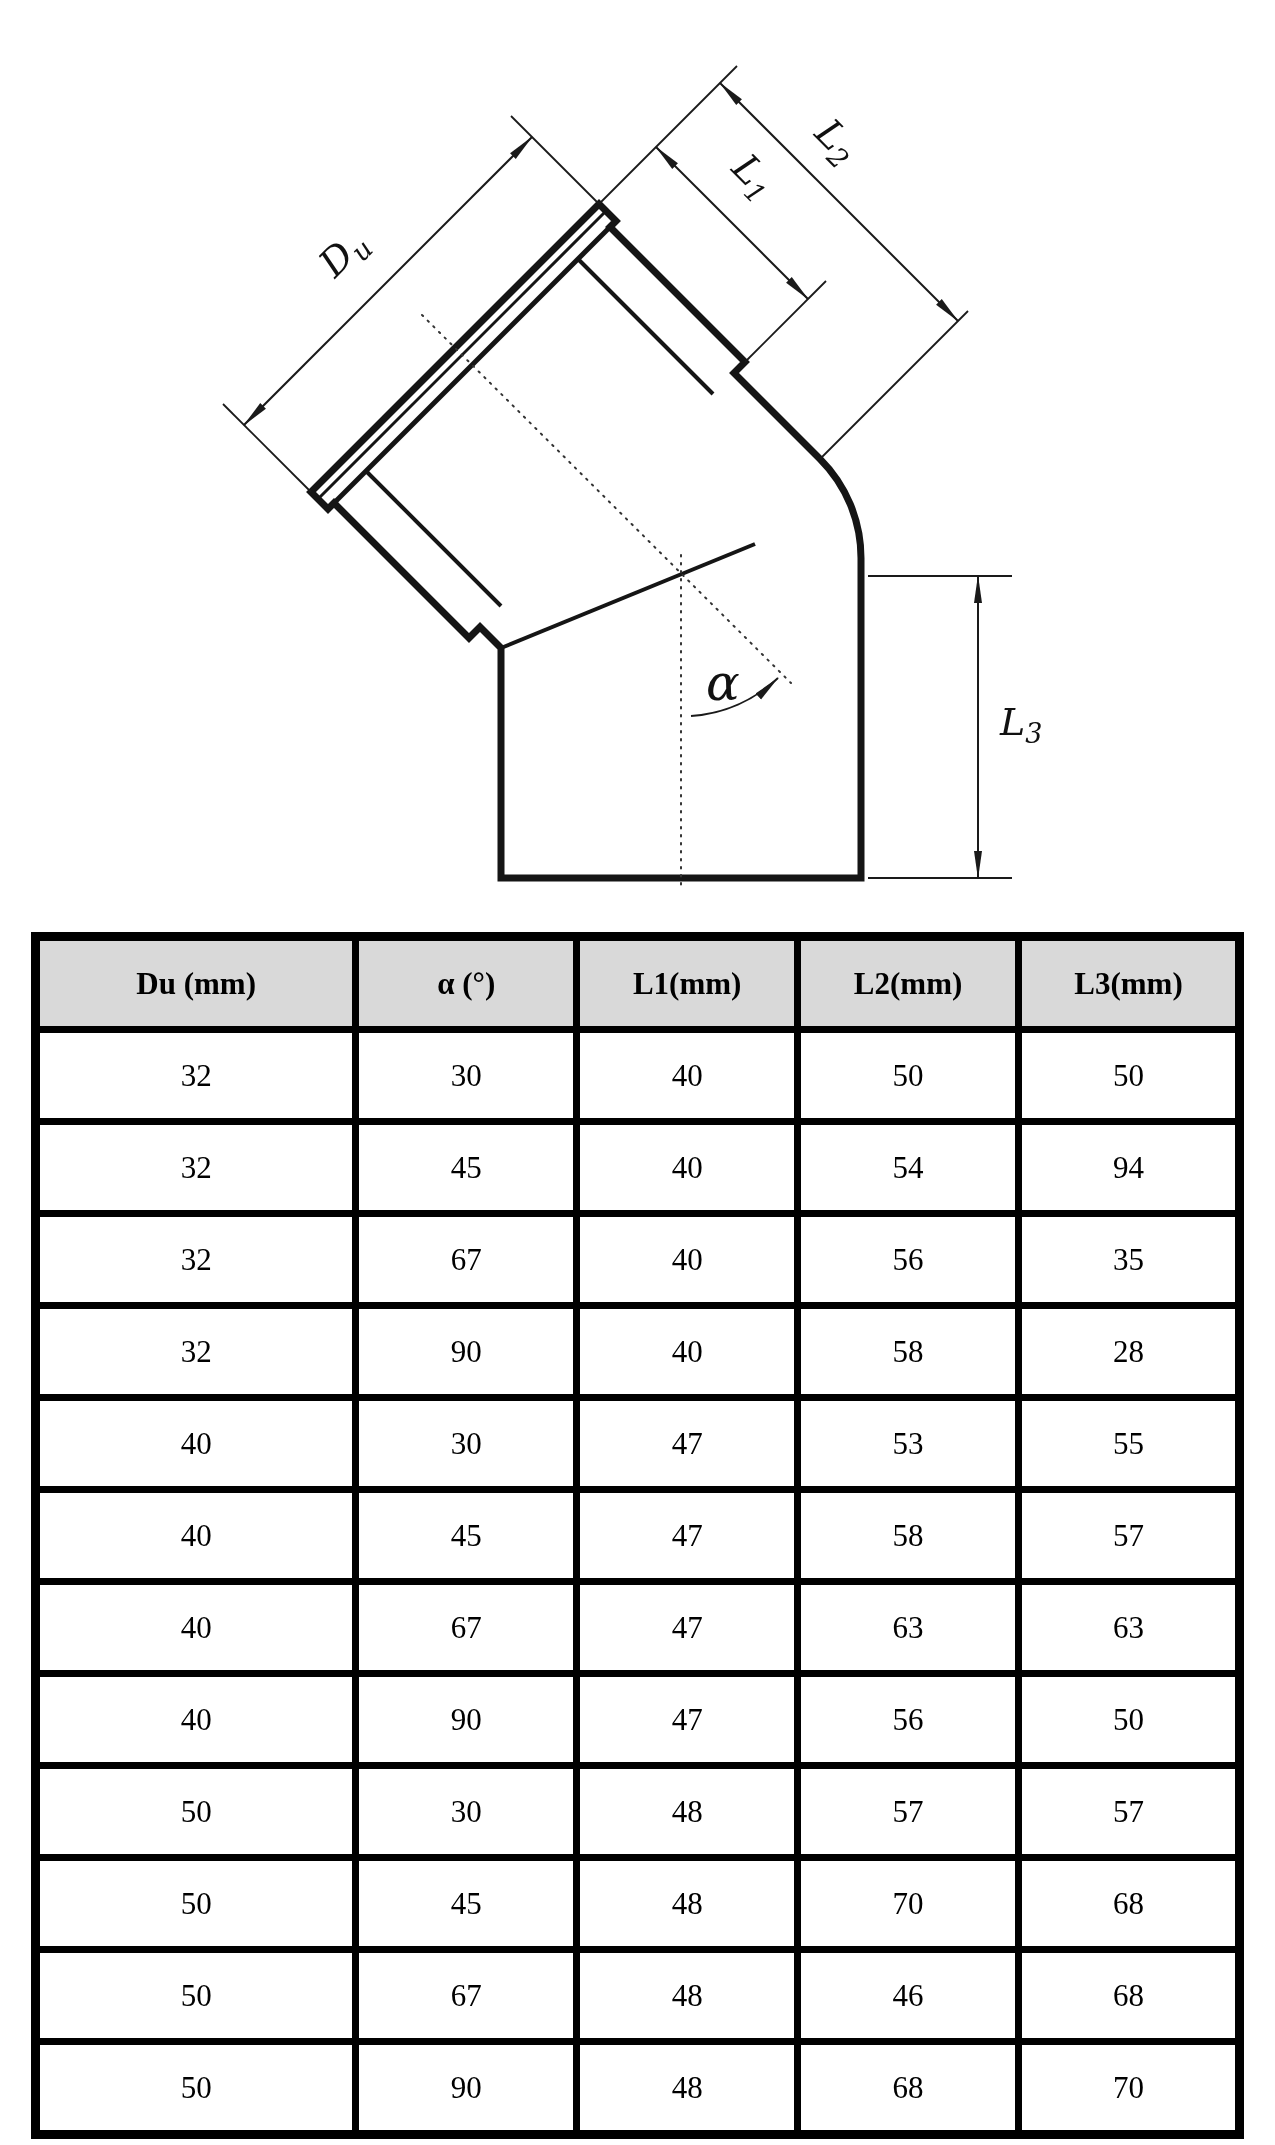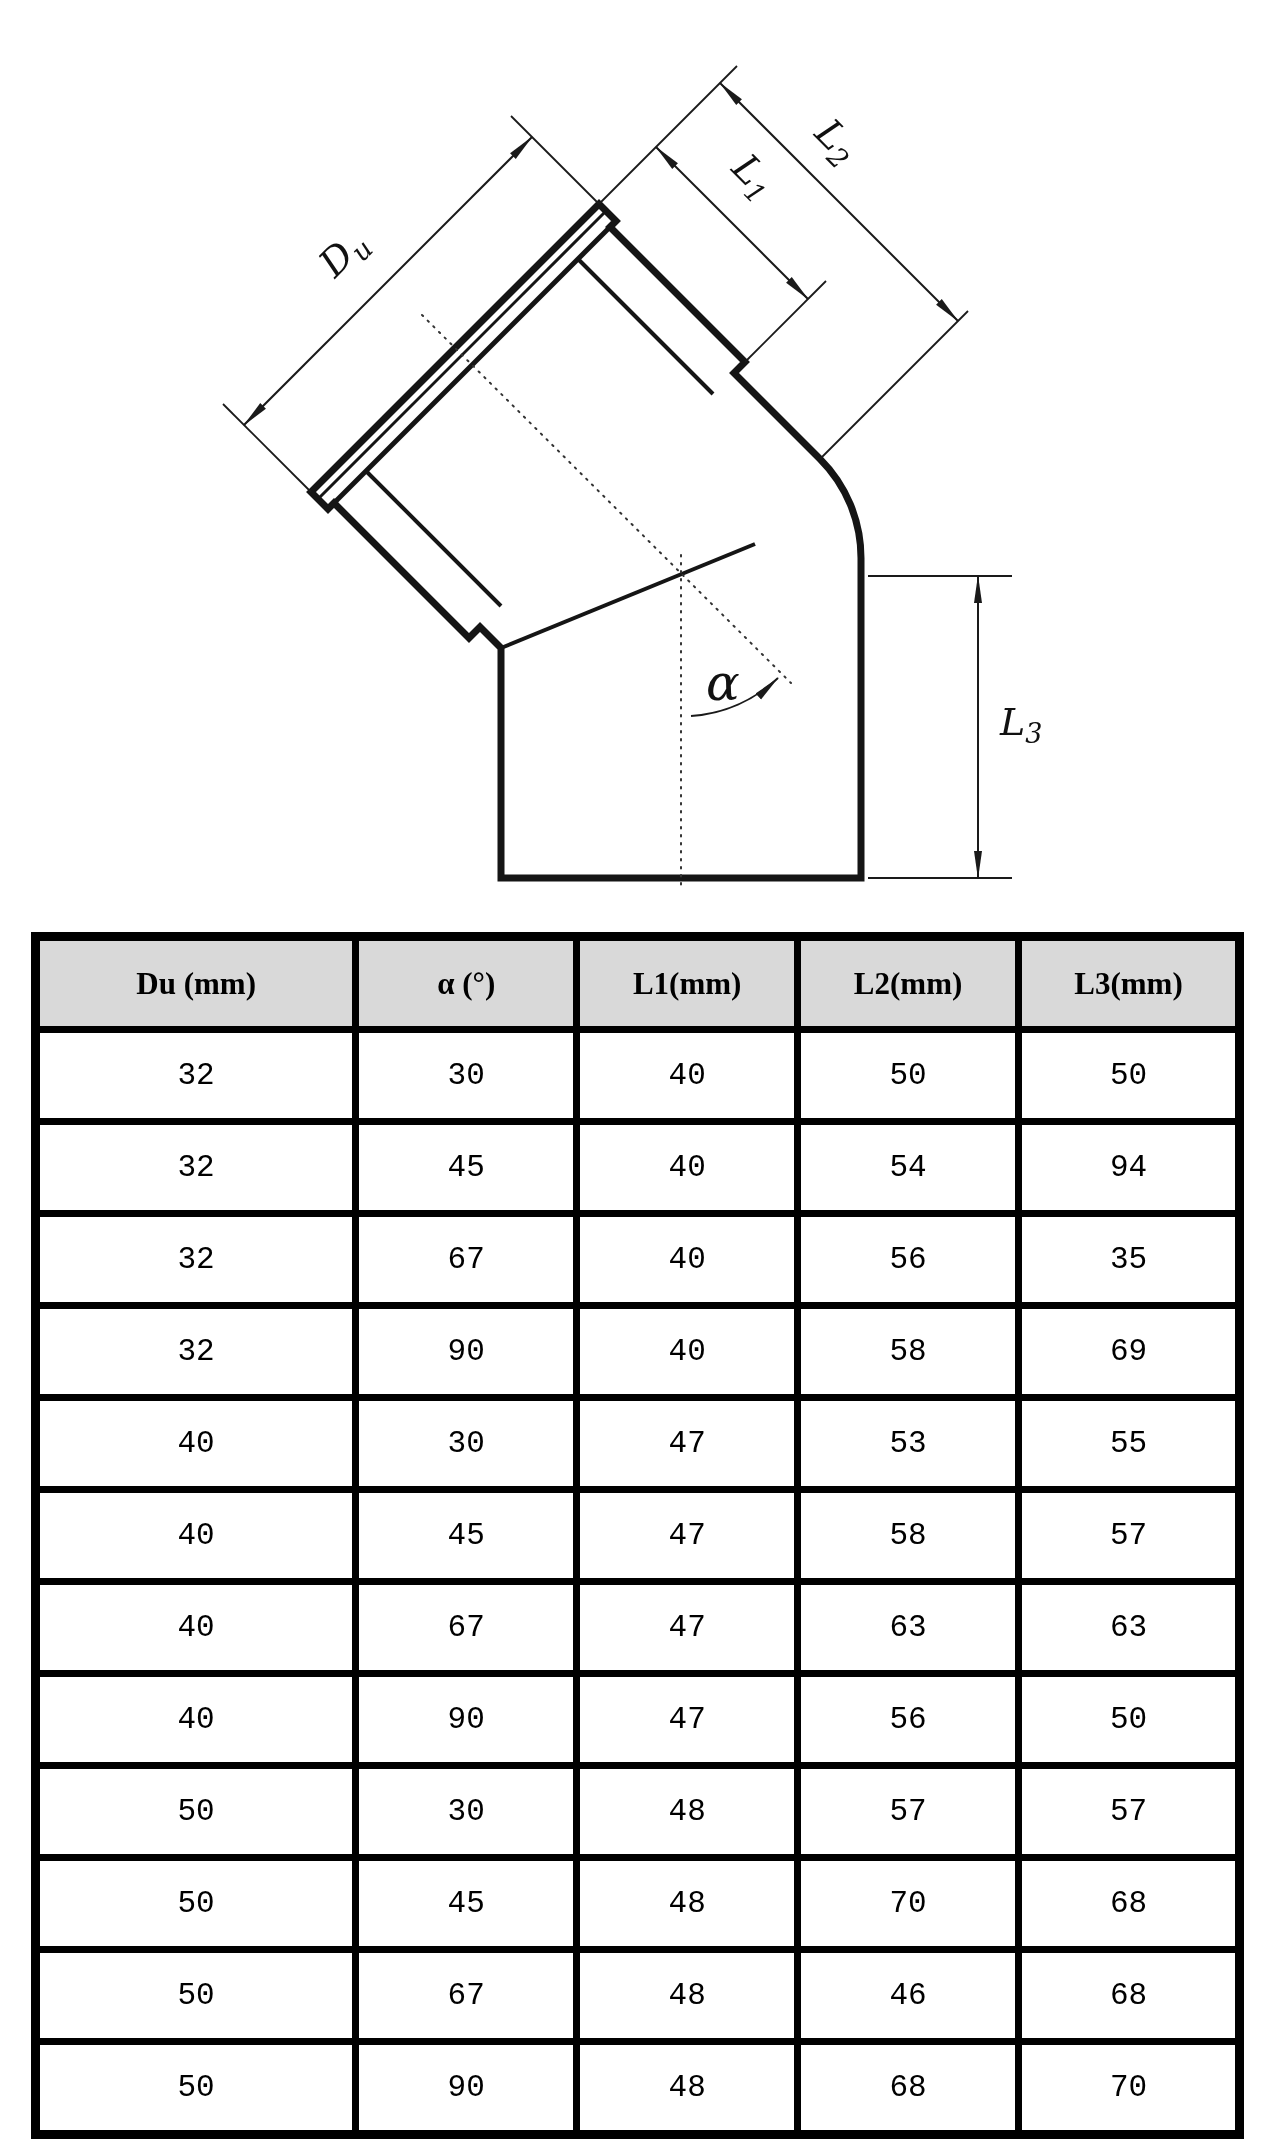--- a/index.html
+++ b/index.html
@@ -19,21 +19,21 @@
   .lbl{font-family:"DejaVu Serif",serif;font-style:italic;fill:#111;font-size:38px;}
   .lbl .sub{font-size:27px;}
   .alpha{font-family:"DejaVu Serif",serif;font-style:italic;fill:#111;font-size:50px;}
 
   table.spec{border-collapse:collapse;margin:22px auto 0 auto;width:1213px;table-layout:fixed;background:#f0abfc;}
   table.spec th,table.spec td{
     border:7px solid #000;text-align:center;vertical-align:middle;
     height:85px;padding:0;font-size:31px;line-height:1;
   }
   table.spec th{background:#d9d9d9;font-weight:bold;}
-  table.spec td{background:#fff;font-weight:normal;font-family:Liberation Mono, monospace;}
+  table.spec td{background:#fff;font-weight:normal;}
   table.spec{border:9px solid #000;}
 </style>
 </head>
 <body>
 
 <div class="page">
 
   <div class="diagram-wrap">
     <svg viewBox="0 0 1275 910" width="1275" height="910">
       <defs>
@@ -135,21 +135,21 @@
         <td>67</td>
         <td>40</td>
         <td>56</td>
         <td>35</td>
       </tr>
       <tr>
         <td>32</td>
         <td>90</td>
         <td>40</td>
         <td>58</td>
-        <td>69</td>
+        <td>28</td>
       </tr>
       <tr>
         <td>40</td>
         <td>30</td>
         <td>47</td>
         <td>53</td>
         <td>55</td>
       </tr>
       <tr>
         <td>40</td>

